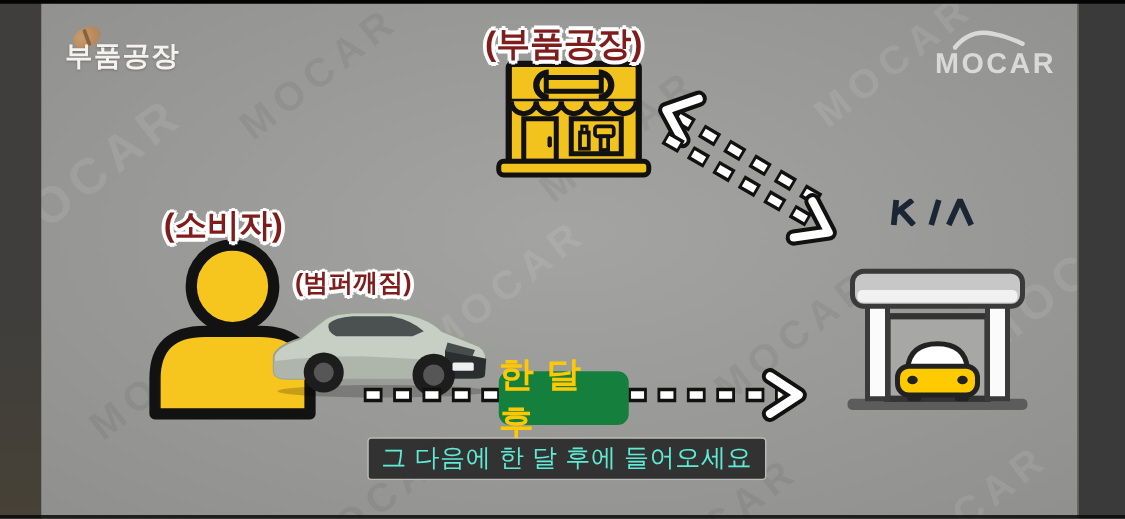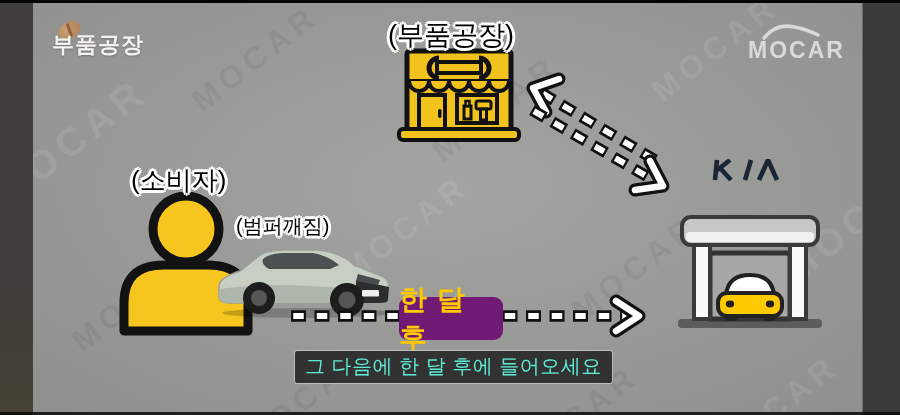--- a/index.html
+++ b/index.html
@@ -31,33 +31,33 @@
     background:#8a633e;transform:rotate(8deg);}
   .show-logo .t{position:relative;color:#f4f3f0;font-size:22px;font-weight:700;letter-spacing:1px;
     text-shadow:0 1px 2px rgba(0,0,0,0.25);}
 
   
   .mocar{position:absolute;left:748px;top:22px;z-index:10;color:#d9d9d7;}
   .mocar .swoosh{position:absolute;left:14px;top:0;}
   .mocar .t{position:absolute;left:0;top:15px;font-size:23px;font-weight:700;letter-spacing:2px;}
 
   
-  .lbl{position:absolute;z-index:8;color:#000000;font-weight:400;white-space:nowrap;
+  .lbl{position:absolute;z-index:8;color:#7f1d1d;font-weight:700;white-space:nowrap;
     text-shadow:-2px -2px 0 #fff,2px -2px 0 #fff,-2px 2px 0 #fff,2px 2px 0 #fff,
       -3px 0 0 #fff,3px 0 0 #fff,0 -3px 0 #fff,0 3px 0 #fff;}
   .lbl-factory{left:351px;top:17px;width:200px;text-align:center;font-size:27px;}
   .lbl-consumer{left:131px;top:163px;font-size:26px;}
   .lbl-damage{left:236px;top:213px;font-size:20px;}
   .lbl-service{left:668px;top:185px;width:160px;text-align:center;font-size:25px;}
 
   .abs{position:absolute;z-index:6;}
 
   
   .month-box{position:absolute;left:399px;top:297px;width:104px;height:43px;z-index:9;
-    background:#701a75;border-radius:9px;display:flex;align-items:center;justify-content:center;}
+    background:#15803d;border-radius:9px;display:flex;align-items:center;justify-content:center;}
   .month-box span{color:#ffc800;font-size:28px;font-weight:800;letter-spacing:1px;}
 
   
   .subtitle{position:absolute;left:294px;top:350px;z-index:12;
     background:rgba(42,42,42,0.93);border:1.5px solid rgba(235,235,235,0.75);border-radius:3px;
     padding:2px 10px 3px 10px;color:#5eead4;font-size:20px;letter-spacing:0.5px;white-space:nowrap;}
 
   svg{display:block;}
 </style>
 </head>

